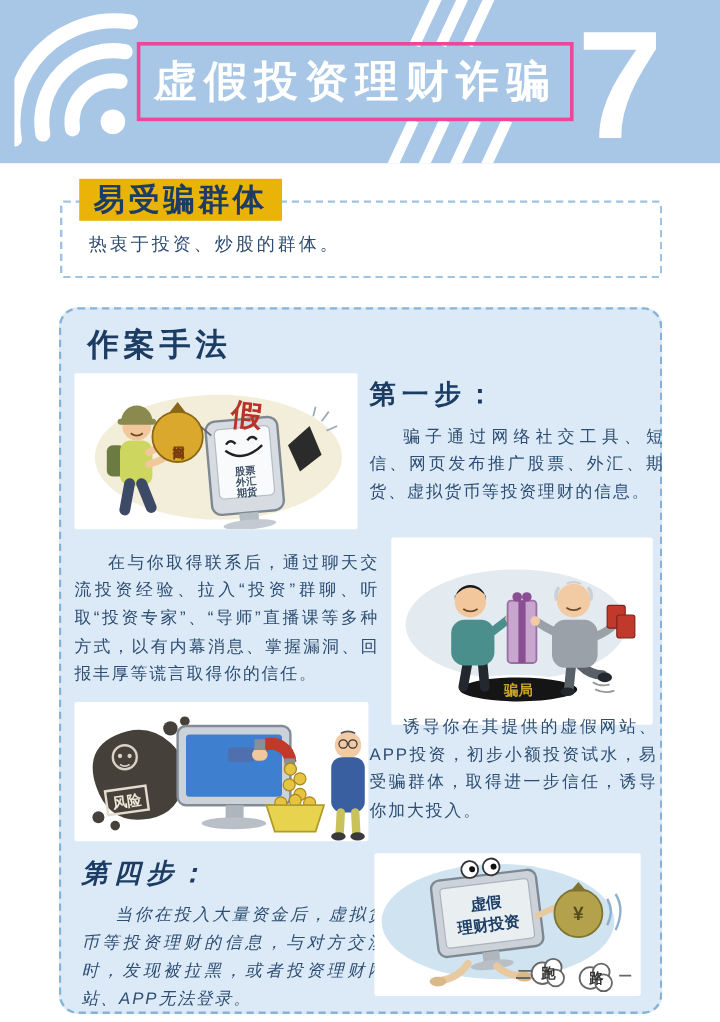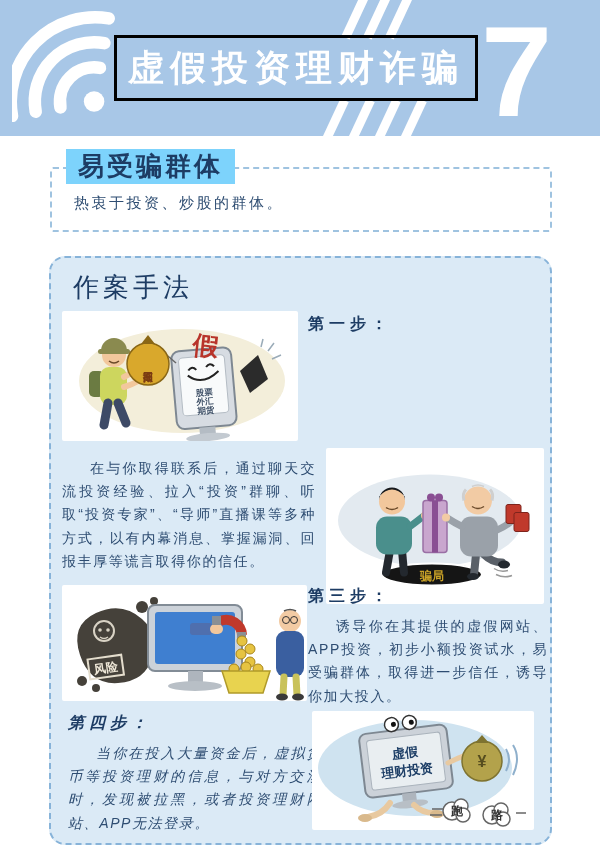--- a/index.html
+++ b/index.html
@@ -10,50 +10,50 @@
   .banner{position:absolute;left:0;top:0;width:600px;height:136px;background:#a8c7e7;overflow:hidden;}
   .wifi{position:absolute;left:12px;top:8px;width:114px;height:114px;}
   .stripe{position:absolute;width:9px;background:#ffffff;transform:rotate(25deg);}
   .st1{left:352px;top:-12px;height:52px;}
   .st2{left:374px;top:-12px;height:52px;}
   .st3{left:396px;top:-12px;height:52px;}
   .sb1{left:330px;top:98px;height:48px;}
   .sb2{left:356px;top:98px;height:48px;}
   .sb3{left:382px;top:98px;height:48px;}
   .sb4{left:408px;top:98px;height:48px;}
-  .title-box{position:absolute;left:114px;top:35px;width:364px;height:66px;border:3px solid #000000;
+  .title-box{position:absolute;left:114px;top:35px;width:364px;height:66px;border:3px solid #ec4899;
              box-sizing:border-box;display:flex;align-items:center;justify-content:center;}
   .title-text{color:#ffffff;font-size:36px;font-weight:bold;letter-spacing:6px;white-space:nowrap;}
   .big7{position:absolute;left:481px;top:16px;color:#ffffff;font-size:128px;font-weight:bold;line-height:112px;}
 
   
   .victims-box{position:absolute;left:50px;top:167px;width:502px;height:65px;background:#ffffff;
                border:2px dashed #9fc3e0;border-radius:3px;box-sizing:border-box;}
-  .victims-title{position:absolute;left:66px;top:149px;background:#7dd3fc;padding:0 12px;
+  .victims-title{position:absolute;left:66px;top:149px;background:#eab308;padding:0 12px;
                  color:#1d3c64;font-size:26px;font-weight:bold;letter-spacing:3px;white-space:nowrap;}
   .victims-body{position:absolute;left:74px;top:194px;color:#2e4d72;font-size:15px;letter-spacing:2.5px;}
 
   
   .methods-box{position:absolute;left:49px;top:256px;width:503px;height:589px;background:#dbeaf6;
                border:2px dashed #87b3d9;border-radius:16px;box-sizing:border-box;}
-  .methods-title{position:absolute;left:73px;top:270px;color:#1d3c64;font-size:26px;font-weight:normal;letter-spacing:4px;}
+  .methods-title{position:absolute;left:73px;top:270px;color:#1d3c64;font-size:26px;font-weight:bold;letter-spacing:4px;}
 
   .card{position:absolute;background:#ffffff;border-radius:2px;overflow:hidden;}
   .card svg{display:block;width:100%;height:100%;}
   .card1{left:62px;top:311px;width:236px;height:130px;}
   .card2{left:326px;top:448px;width:218px;height:156px;}
   .card3{left:62px;top:585px;width:245px;height:116px;}
   .card4{left:312px;top:711px;width:222px;height:119px;}
 
   .step-text{position:absolute;}
   .t1{left:308px;top:314px;width:246px;}
   .t2{left:62px;top:449px;width:254px;}
   .t3{left:308px;top:586px;width:240px;}
   .t4{left:68px;top:713px;width:254px;font-style:italic;}
-  .step-label{font-size:16px;font-weight:bold;color:#1d3c64;letter-spacing:5px;}
+  .step-label{font-size:22px;font-weight:bold;color:#1d3c64;letter-spacing:5px;}
   .step-body{margin:8px 0 0 0;font-size:14px;line-height:1.66;letter-spacing:1.6px;color:#2e4d72;
              text-indent:2em;text-align:justify;}
 
   
   .stext{font-size:8.5px;font-weight:bold;fill:#3d4f66;}
   .vtext{writing-mode:vertical-rl;text-orientation:upright;font-size:10px;font-weight:bold;fill:#7a3b12;}
   svg text{font-family:"Liberation Sans",sans-serif;}
 </style>
 </head>
 <body>
@@ -122,20 +122,21 @@
       <circle cx="86" cy="53" r="21" fill="#d9a82c" stroke="#8a6716" stroke-width="1.5"></circle>
       <path d="M79 33 L93 33 L86 24 Z" fill="#8a6716"></path>
       <text x="86" y="53" text-anchor="middle" class="vtext">高回报</text>
 
       <text x="143" y="44" text-anchor="middle" font-size="26" font-weight="bold" fill="#b8342a" transform="rotate(6 143 40)">假</text>
     </svg>
   </div>
 
   <div class="step-text t1">
     <div class="step-label">第一步：</div>
+    <p class="step-body">骗子通过网络社交工具、短信、网页发布推广股票、外汇、期货、虚拟货币等投资理财的信息。</p>
   </div>
 
   <div class="step-text t2">
     <p class="step-body">在与你取得联系后，通过聊天交流投资经验、拉入“投资”群聊、听取“投资专家”、“导师”直播课等多种方式，以有内幕消息、掌握漏洞、回报丰厚等谎言取得你的信任。</p>
   </div>
 
   <div class="card card2">
     <svg viewBox="0 0 218 131">
       <ellipse cx="104" cy="60" rx="92" ry="46" fill="#e3eaf0"></ellipse>
 
@@ -217,21 +218,20 @@
       <circle cx="232" cy="35" r="3.5" fill="none" stroke="#333333"></circle>
       <rect x="214" y="46" width="28" height="46" rx="9" fill="#3a5fa0"></rect>
       <path d="M222 92 L221 110" stroke="#c9c25a" stroke-width="7" stroke-linecap="round"></path>
       <path d="M234 92 L235 110" stroke="#c9c25a" stroke-width="7" stroke-linecap="round"></path>
       <ellipse cx="220" cy="112" rx="6" ry="3.5" fill="#3a3a3a"></ellipse>
       <ellipse cx="236" cy="112" rx="6" ry="3.5" fill="#3a3a3a"></ellipse>
     </svg>
   </div>
 
   <div class="step-text t3">
-    <div class="step-label">第三步：</div>
     <p class="step-body">诱导你在其提供的虚假网站、APP投资，初步小额投资试水，易受骗群体，取得进一步信任，诱导你加大投入。</p>
   </div>
 
   <div class="step-text t4">
     <div class="step-label">第四步：</div>
     <p class="step-body">当你在投入大量资金后，虚拟货币等投资理财的信息，与对方交涉时，发现被拉黑，或者投资理财网站、APP无法登录。</p>
   </div>
 
   <div class="card card4">
     <svg viewBox="0 0 222 119">

